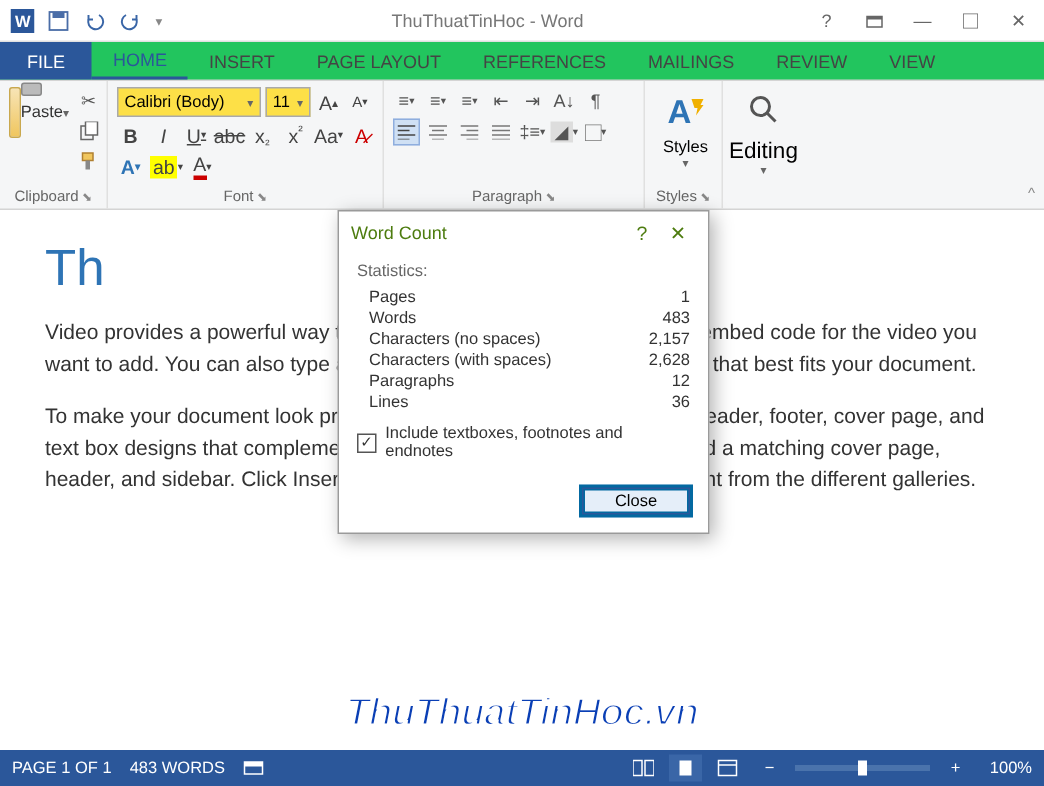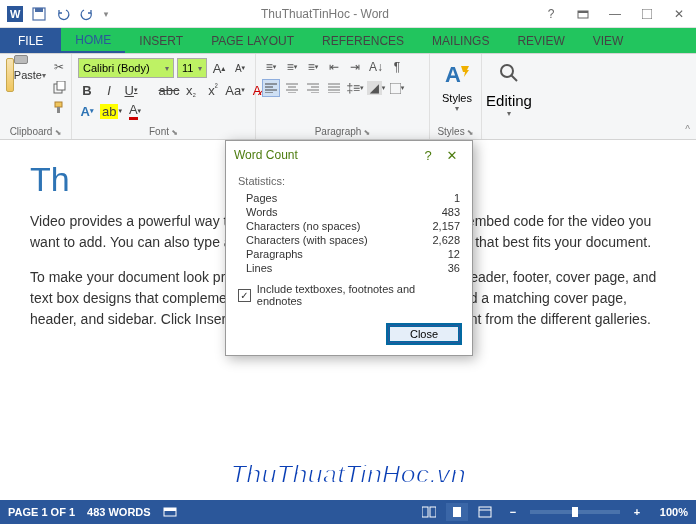--- a/index.html
+++ b/index.html
@@ -19,36 +19,36 @@
 .group-label { text-align: center; color: #666; font-size: 10px; padding-top: 1px; }
 .group-label::after { content: " \2B0A"; font-size: 8px; color: #888; }
 .clip-body { display: flex; align-items: flex-start; gap: 3px; }
 .paste { display: flex; flex-direction: row; align-items: center; width: 40px; cursor: pointer; }
 .paste-icon { width: 28px; height: 34px; background: linear-gradient(#f7e4b6,#f0c65e); border: 1px solid #c9a84e; border-radius: 2px; position: relative; }
 .paste-icon::before { content: ""; position: absolute; top: -4px; left: 7px; width: 12px; height: 7px; background: #bbb; border: 1px solid #888; border-radius: 2px; }
 .paste-label { font-size: 11px; color: #333; }
 .clip-side { display: flex; flex-direction: column; gap: 2px; }
 .mini { width: 20px; height: 18px; display: flex; align-items: center; justify-content: center; color: #555; cursor: pointer; font-size: 12px; }
 .font-top { display: flex; gap: 3px; align-items: center; }
-.combo { background: #bef264; border: 1px solid #aaa; height: 20px; display: flex; align-items: center; padding: 0 4px; font-size: 11px; cursor: pointer; }
+.combo { background: #fde047; border: 1px solid #aaa; height: 20px; display: flex; align-items: center; padding: 0 4px; font-size: 11px; cursor: pointer; }
 .font-row { display: flex; gap: 4px; align-items: center; margin-top: 3px; }
 .fbtn { min-width: 18px; height: 18px; display: flex; align-items: center; justify-content: center; color: #444; cursor: pointer; font-size: 13px; }
 .underline { text-decoration: underline; }
-.strike { text-decoration: line-through; margin-left: 16px; }
+.strike { text-decoration: line-through; }
 .sub { font-size: 9px; position: relative; top: 3px; }
 .sup { font-size: 9px; position: relative; top: -3px; }
 .para-row { display: flex; gap: 3px; }
 .pbtn { width: 18px; height: 18px; display: flex; align-items: center; justify-content: center; cursor: pointer; color: #555; font-size: 12px; }
 .pbtn.active { background: #cfe0f4; border: 1px solid #8faede; }
 .styles-body { display: flex; flex-direction: column; align-items: center; width: 42px; cursor: pointer; }
 .styles-icon { width: 28px; height: 34px; display: flex; align-items: center; justify-content: center; }
 .doc-area { background: #fff; padding: 20px 30px 10px 30px; overflow: hidden; height: 360px; }
 .doc-heading { color: #2e74b5; font-size: 34px; font-weight: 300; margin-bottom: 12px; }
 .doc-para { color: #333; font-size: 14px; line-height: 1.5; margin-bottom: 14px; }
-.statusbar { position: absolute; bottom: 0; left: 0; right: 0; height: 24px; background: #2b579a; color: #fff; display: flex; align-items: center; font-size: 11px; padding: 0 8px; gap: 12px; font-weight: bold; }
+.statusbar { position: absolute; bottom: 0; left: 0; right: 0; height: 24px; background: #2b579a; color: #fff; display: flex; align-items: center; font-size: 11px; padding: 0 8px; gap: 12px; }
 .sb-right { margin-left: auto; display: flex; align-items: center; gap: 6px; }
 .sb-btn { width: 22px; height: 18px; display: flex; align-items: center; justify-content: center; cursor: pointer; }
 .zoom-track { width: 90px; height: 4px; background: #4a73ac; position: relative; cursor: pointer; }
 .zoom-thumb { position: absolute; left: 50%; top: -3px; width: 6px; height: 10px; background: #fff; transform: translateX(-50%); }
 .dialog { position: absolute; top: 140px; left: 225px; width: 248px; background: #fff; border: 1px solid #9a9a9a; box-shadow: 3px 3px 12px rgba(0,0,0,0.3); }
 .dlg-title { height: 28px; display: flex; align-items: center; padding: 0 8px; font-size: 12px; color: #4d7c0f; }
 .dlg-title-txt { flex: 1; }
 .dlg-x { width: 24px; text-align: center; cursor: pointer; font-size: 13px; }
 .dlg-body { padding: 6px 12px 10px 12px; font-size: 11px; color: #333; }
 .stats-label { color: #666; margin-bottom: 4px; }

